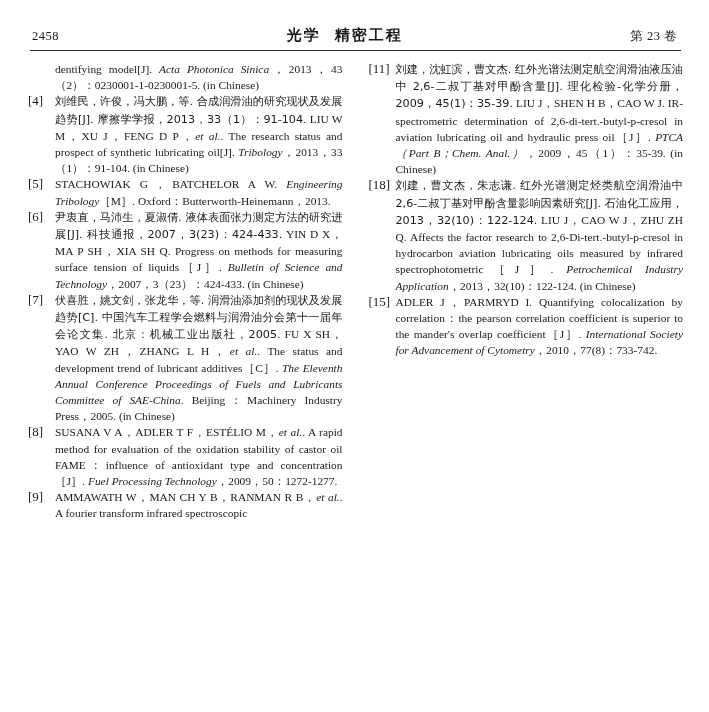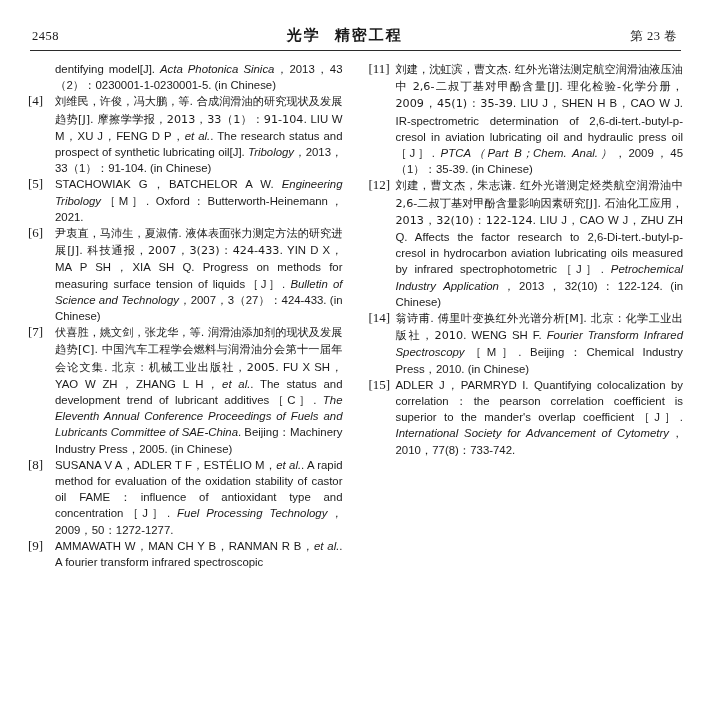--- a/index.html
+++ b/index.html
@@ -74,21 +74,21 @@
     flex: 1 1 auto;
     text-align: justify;
     text-justify: inter-character;
     hyphens: none;
   }
   .cn {
     font-family: "DejaVu Sans", sans-serif;
     font-size: 11.2px;
   }
   .en {
-    font-family: Liberation Sans, sans-serif;
+    font-family: Liberation Serif, serif;
     font-size: 11.4px;
   }
   .it {
     font-style: italic;
   }
   .seg { }
 </style>
 </head>
 <body>
 
@@ -108,51 +108,47 @@
         <div class="ref">
           <div class="num"></div>
           <div class="body"><span class="seg en">dentifying model[J]. </span><span class="seg en it">Acta Photonica Sinica</span><span class="seg en">，2013，43（2）：0230001-1-0230001-5. (in Chinese)</span></div>
         </div>
         <div class="ref">
           <div class="num">[4]</div>
           <div class="body"><span class="seg cn">刘维民，许俊，冯大鹏，等. 合成润滑油的研究现状及发展趋势[J]. 摩擦学学报，2013，33（1）：91-104.</span><span class="seg en"> LIU W M，XU J，FENG D P，</span><span class="seg en it">et al.</span><span class="seg en">. The research status and prospect of synthetic lubricating oil[J]. </span><span class="seg en it">Tribology</span><span class="seg en">，2013，33（1）：91-104. (in Chinese)</span></div>
         </div>
         <div class="ref">
           <div class="num">[5]</div>
-          <div class="body"><span class="seg en">STACHOWIAK G，BATCHELOR A W. </span><span class="seg en it">Engineering Tribology</span><span class="seg en">［M］. Oxford：Butterworth-Heinemann，2021.</span></div>
+          <div class="body"><span class="seg en">STACHOWIAK G，BATCHELOR A W. </span><span class="seg en it">Engineering Tribology</span><span class="seg en">［M］. Oxford：Butterworth-Heinemann，2013.</span></div>
         </div>
         <div class="ref">
           <div class="num">[6]</div>
-          <div class="body"><span class="seg cn">尹衷直，马沛生，夏淑倩. 液体表面张力测定方法的研究进展[J]. 科技通报，2007，3(23)：424-433.</span><span class="seg en"> YIN D X，MA P SH，XIA SH Q. Progress on methods for measuring surface tension of liquids［J］. </span><span class="seg en it">Bulletin of Science and Technology</span><span class="seg en">，2007，3（27）：424-433. (in Chinese)</span></div>
+          <div class="body"><span class="seg cn">尹衷直，马沛生，夏淑倩. 液体表面张力测定方法的研究进展[J]. 科技通报，2007，3(23)：424-433.</span><span class="seg en"> YIN D X，MA P SH，XIA SH Q. Progress on methods for measuring surface tension of liquids［J］. </span><span class="seg en it">Bulletin of Science and Technology</span><span class="seg en">，2007，3（23）：424-433. (in Chinese)</span></div>
         </div>
         <div class="ref">
           <div class="num">[7]</div>
           <div class="body"><span class="seg cn">伏喜胜，姚文剑，张龙华，等. 润滑油添加剂的现状及发展趋势[C]. 中国汽车工程学会燃料与润滑油分会第十一届年会论文集. 北京：机械工业出版社，2005.</span><span class="seg en"> FU X SH，YAO W ZH，ZHANG L H，</span><span class="seg en it">et al.</span><span class="seg en">. The status and development trend of lubricant additives［C］. </span><span class="seg en it">The Eleventh Annual Conference Proceedings of Fuels and Lubricants Committee of SAE-China</span><span class="seg en">. Beijing：Machinery Industry Press，2005. (in Chinese)</span></div>
         </div>
         <div class="ref">
           <div class="num">[8]</div>
           <div class="body"><span class="seg en">SUSANA V A，ADLER T F，ESTÉLIO M，</span><span class="seg en it">et al.</span><span class="seg en">. A rapid method for evaluation of the oxidation stability of castor oil FAME：influence of antioxidant type and concentration［J］. </span><span class="seg en it">Fuel Processing Technology</span><span class="seg en">，2009，50：1272-1277.</span></div>
         </div>
         <div class="ref">
           <div class="num">[9]</div>
           <div class="body"><span class="seg en">AMMAWATH W，MAN CH Y B，RANMAN R B，</span><span class="seg en it">et al.</span><span class="seg en">. A fourier transform infrared spectroscopic</span></div>
         </div>
       </div>
     <div class="col" id="col-right">
         <div class="ref">
           <div class="num">[11]</div>
           <div class="body"><span class="seg cn">刘建，沈虹滨，曹文杰. 红外光谱法测定航空润滑油液压油中 2,6-二叔丁基对甲酚含量[J]. 理化检验-化学分册，2009，45(1)：35-39.</span><span class="seg en"> LIU J，SHEN H B，CAO W J. IR-spectrometric determination of 2,6-di-tert.-butyl-p-cresol in aviation lubricating oil and hydraulic press oil［J］. </span><span class="seg en it">PTCA（Part B；Chem. Anal.）</span><span class="seg en">，2009，45（1）：35-39. (in Chinese)</span></div>
         </div>
         <div class="ref">
-          <div class="num">[12]</div>
+          <div class="num">[18]</div>
           <div class="body"><span class="seg cn">刘建，曹文杰，朱志谦. 红外光谱测定烃类航空润滑油中 2,6-二叔丁基对甲酚含量影响因素研究[J]. 石油化工应用，2013，32(10)：122-124.</span><span class="seg en"> LIU J，CAO W J，ZHU ZH Q. Affects the factor research to 2,6-Di-tert.-butyl-p-cresol in hydrocarbon aviation lubricating oils measured by infrared spectrophotometric［J］. </span><span class="seg en it">Petrochemical Industry Application</span><span class="seg en">，2013，32(10)：122-124. (in Chinese)</span></div>
-        </div>
-        <div class="ref">
-          <div class="num">[14]</div>
-          <div class="body"><span class="seg cn">翁诗甫. 傅里叶变换红外光谱分析[M]. 北京：化学工业出版社，2010.</span><span class="seg en"> WENG SH F. </span><span class="seg en it">Fourier Transform Infrared Spectroscopy</span><span class="seg en">［M］. Beijing：Chemical Industry Press，2010. (in Chinese)</span></div>
         </div>
         <div class="ref">
           <div class="num">[15]</div>
           <div class="body"><span class="seg en">ADLER J，PARMRYD I. Quantifying colocalization by correlation：the pearson correlation coefficient is superior to the mander's overlap coefficient［J］. </span><span class="seg en it">International Society for Advancement of Cytometry</span><span class="seg en">，2010，77(8)：733-742.</span></div>
         </div>
       </div>
   </div>
 
 </div>
 

